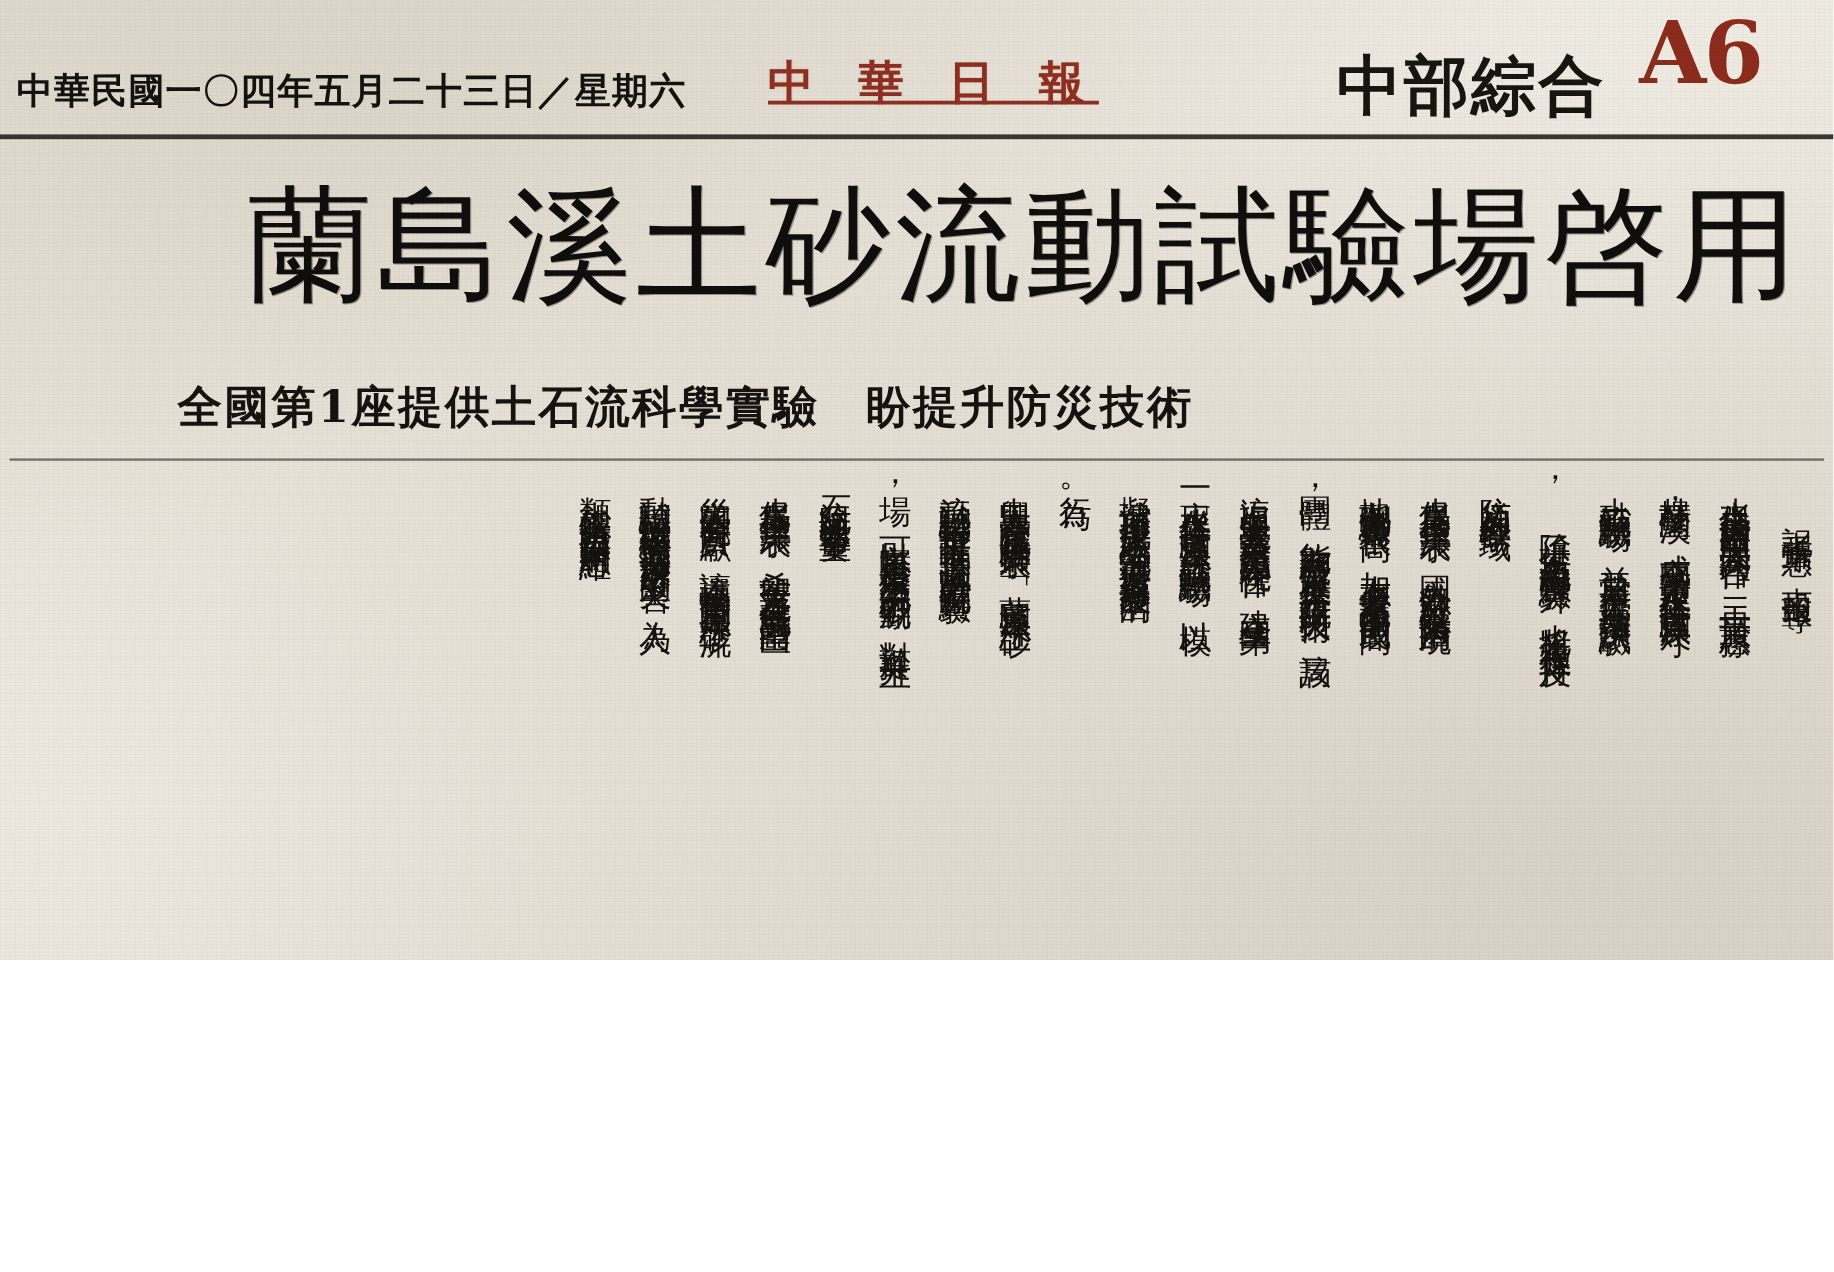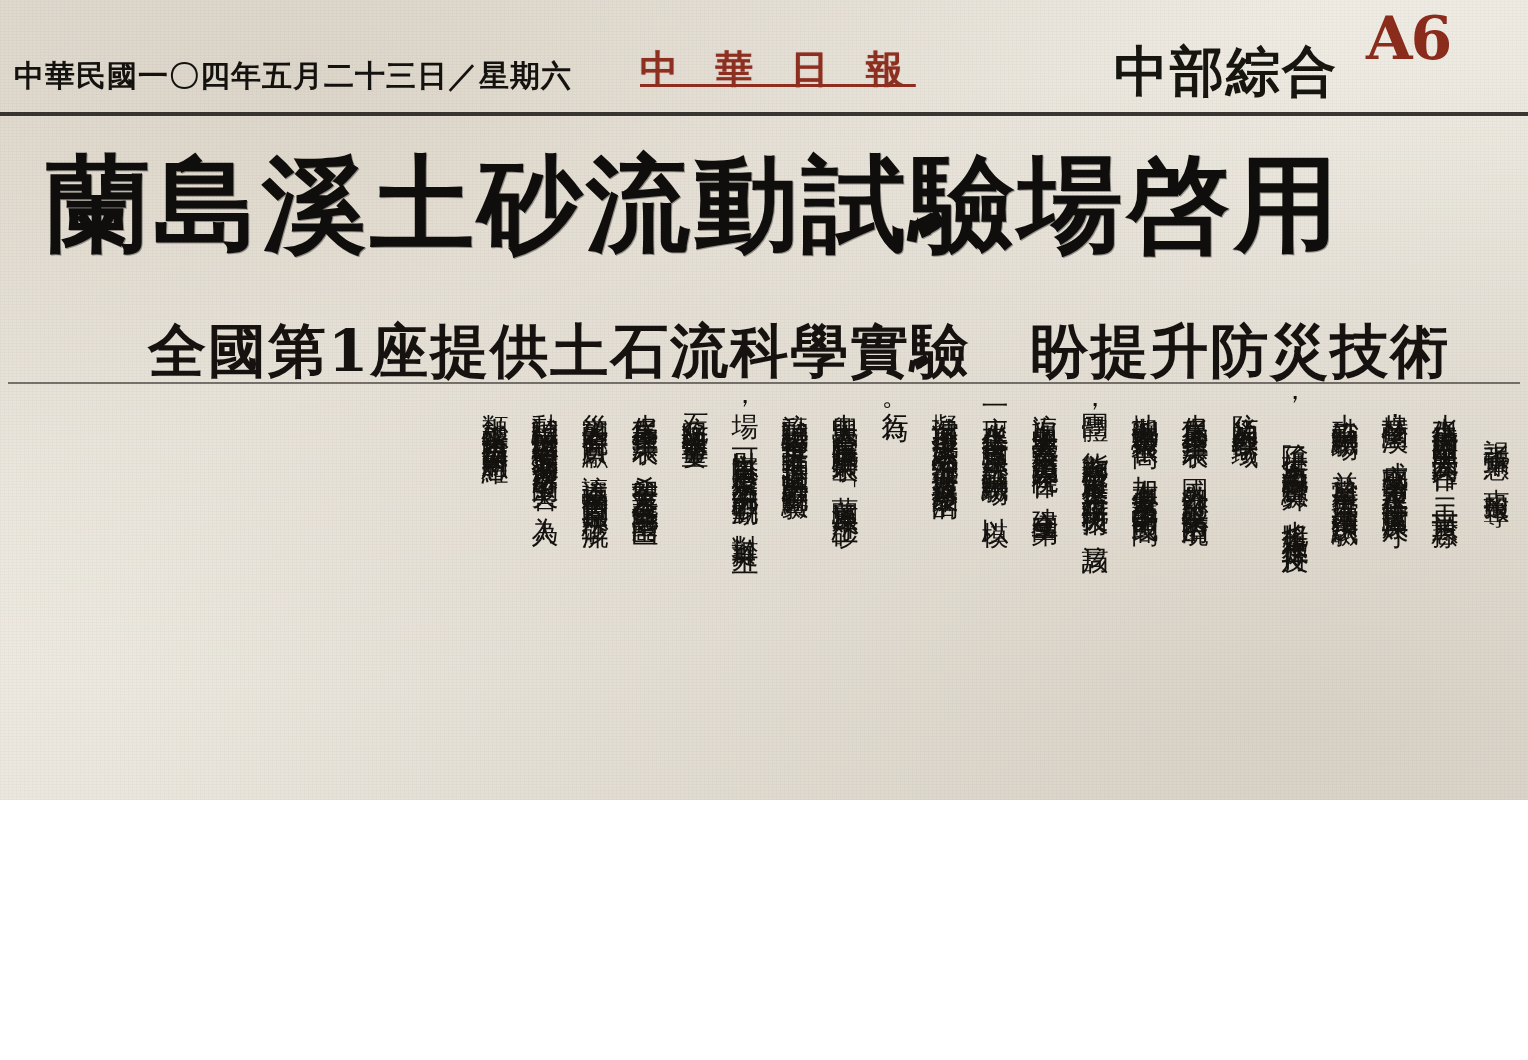--- a/index.html
+++ b/index.html
@@ -75,58 +75,59 @@
     font-weight: 700;
     letter-spacing: 2px;
     color: #17150f;
     white-space: nowrap;
   }
   .page-code {
     position: absolute;
     left: 1366px;
     top: 8px;
     font-family: "DejaVu Serif", "Liberation Serif", serif;
-    font-size: 60px;
+    font-size: 72px;
     font-weight: 700;
     color: #8c2c1c;
     line-height: 1;
     letter-spacing: -2px;
   }
   .rule-top {
     position: absolute;
     left: 0;
     top: 112px;
     width: 1528px;
     height: 4px;
     background: #1b1814;
     opacity: 0.85;
   }
 
   
   .headline {
     position: absolute;
-    left: 46px;
+    left: 62px;
     top: 148px;
     width: 1440px;
     font-family: "DejaVu Serif", "Liberation Serif", serif;
     font-size: 104px;
-    font-weight: 700;
+    font-weight: 400;
     letter-spacing: 4px;
     line-height: 1.08;
     color: #100e0c;
     white-space: nowrap;
     text-shadow: 1px 1px 0 rgba(0,0,0,0.35);
+    text-align: right;
   }
   .subhead {
     position: absolute;
     left: 148px;
     top: 318px;
     width: 1290px;
     font-family: "DejaVu Serif", "Liberation Serif", serif;
-    font-size: 58px;
+    font-size: 37px;
     font-weight: 700;
     letter-spacing: 2px;
     line-height: 1.15;
     color: #15120f;
     white-space: nowrap;
   }
   .rule-under-sub {
     position: absolute;
     left: 8px;
     top: 382px;

